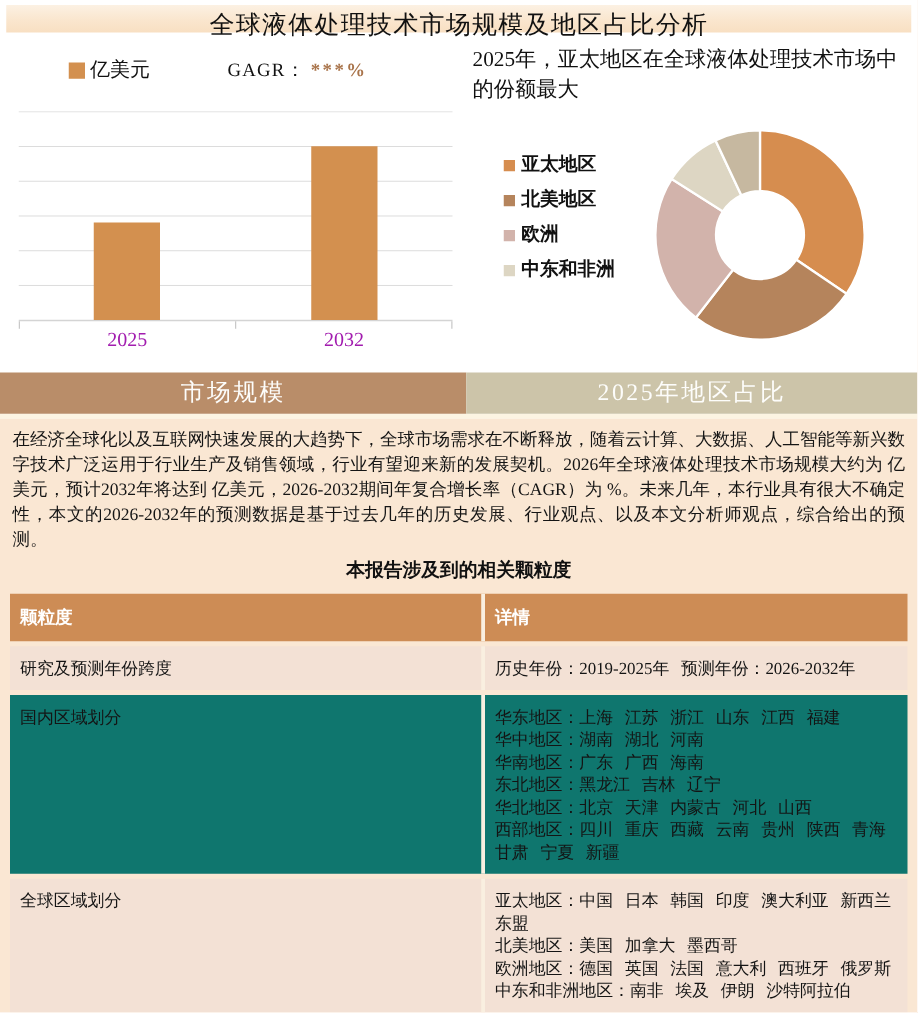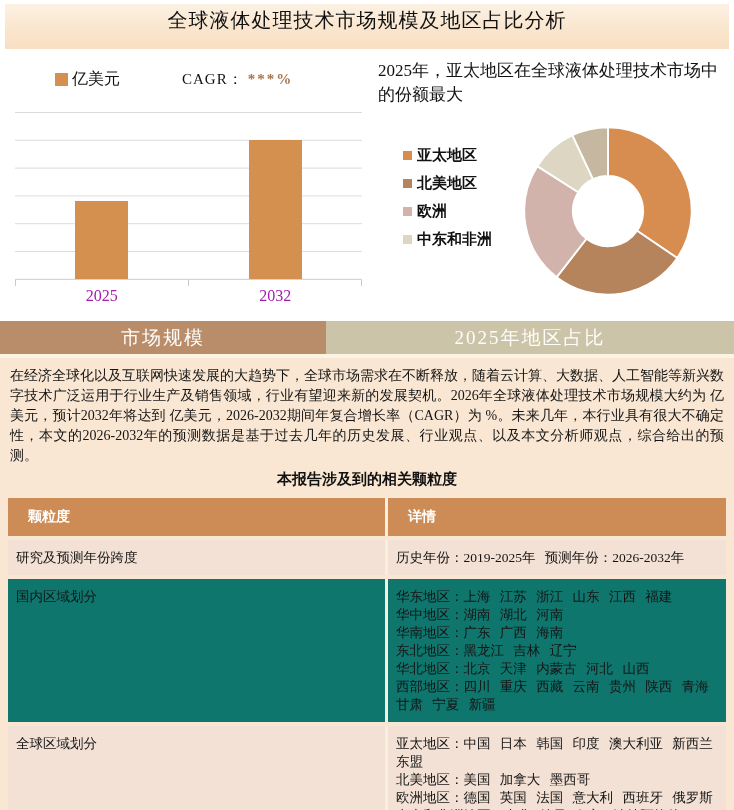--- a/index.html
+++ b/index.html
@@ -1,19 +1,19 @@
 <!DOCTYPE html>
 <html><head>
 <meta charset="utf-8">
 <style>
   html,body{margin:0;padding:0;background:#fff;}
   .page{position:relative;width:734px;height:810px;overflow:hidden;background:#fff;
         font-family:"Liberation Serif","DejaVu Serif",serif;color:#111;}
   
-  .title-bar{margin:4px 5px 0;height:45px;line-height:33px;text-align:center;
+  .title-bar{margin:4px 5px 0;height:22px;line-height:33px;text-align:center;
              background:linear-gradient(180deg,#FCF1E3 0%,#FAE6CE 55%,#F8DFC2 100%);}
   .title-bar h1{margin:0;font-size:20px;font-weight:normal;letter-spacing:1px;}
   
   .charts{position:relative;height:262px;}
   .bar-panel{position:absolute;left:0;top:0;width:372px;height:262px;text-align:center;}
   .bar-legend{position:absolute;left:55px;top:20px;display:flex;align-items:center;font-size:16px;}
   .swatch{width:13px;height:13px;background:#D3904F;margin-right:4px;flex:none;}
   .gagr{margin-left:62px;font-size:15px;letter-spacing:1px;}
   .gagr-val{color:#A9744B;margin-left:4px;font-weight:bold;letter-spacing:2px;}
   .plot{position:absolute;left:15px;top:63px;width:347px;height:167px;
@@ -28,30 +28,30 @@
   .donut-title{position:absolute;left:6px;top:10px;width:356px;margin:0;
                font-size:17px;font-weight:normal;line-height:24px;}
   .donut-legend{position:absolute;left:31px;top:96px;width:100px;margin:0;padding:0;
                 list-style:none;display:flex;flex-direction:column;gap:8px;font-size:15px;font-weight:bold;}
   .donut-legend li{display:flex;line-height:20px;}
   .mark{width:9px;height:9px;margin:6px 5px 0 0;flex:none;}
   .donut-svg{position:absolute;left:143px;top:69px;width:186px;height:186px;}
   
   .tab-bar{display:flex;margin-top:10px;height:33px;}
   .tab{color:#FDFDFB;font-size:19px;text-align:center;line-height:33px;letter-spacing:2px;cursor:pointer;}
-  .tab-left{width:326px;background:#B98D69;}
+  .tab-left{width:373px;background:#B98D69;}
   .tab-right{flex:1;background:#CCC4A9;}
   .gap-line{height:4px;background:#FCF4E2;}
   
   .content{background:#FAE7D3;padding:6px 8px 0;height:100%;}
   .summary{font-size:14px;line-height:20px;margin:2px 2px 4px;color:#151515;text-align:justify;}
   .table-heading{font-size:15px;font-weight:bold;text-align:center;margin:2px 0 5px;}
   table.granularity{width:100%;border-collapse:separate;border-spacing:0 4px;font-size:13.5px;}
   table.granularity th{background:#CD8C55;color:#fff;text-align:left;font-size:14px;
-                       font-weight:bold;padding:10px 20px;}
+                       font-weight:bold;padding:10px 8px;}
   table.granularity th:first-child{width:52.5%;}
   table.granularity th+th,table.granularity td+td{border-left:3px solid #F9EFE0;}
   table.granularity td{padding:9px 8px 8px;vertical-align:top;line-height:18px;color:#141414;}
   tr.row-dark td{background:#F3E1D5;margin-left:12px;}
   tr.row-light td{background:#0f766e;font-family:Liberation Serif, serif;}
   td.detail{white-space:pre-line;word-spacing:6px;padding-left:12px;}
 </style>
 </head>
 <body>
 
@@ -61,21 +61,21 @@
     <h1>全球液体处理技术市场规模及地区占比分析</h1>
   </header>
 
   <section class="charts">
 
     <div class="bar-panel">
       <div class="bar-legend">
         <span class="swatch"></span>
         <span>亿美元</span>
         <span class="gagr">
-          <span>CAGR：</span><span class="gagr-val">***%</span>
+          <span>GAGR：</span><span class="gagr-val">***%</span>
         </span>
       </div>
       <div class="plot" id="barPlot">
           <div class="bar" style="height: 46.6667%; background: rgb(211, 144, 79);"></div>
           <div class="bar" style="height: 83.3333%; background: rgb(211, 144, 79);"></div>
         </div>
       <div class="tick" style="left:15px"></div>
       <div class="tick" style="left:188px"></div>
       <div class="tick" style="left:361px"></div>
       <div class="x-labels" id="barLabels">

